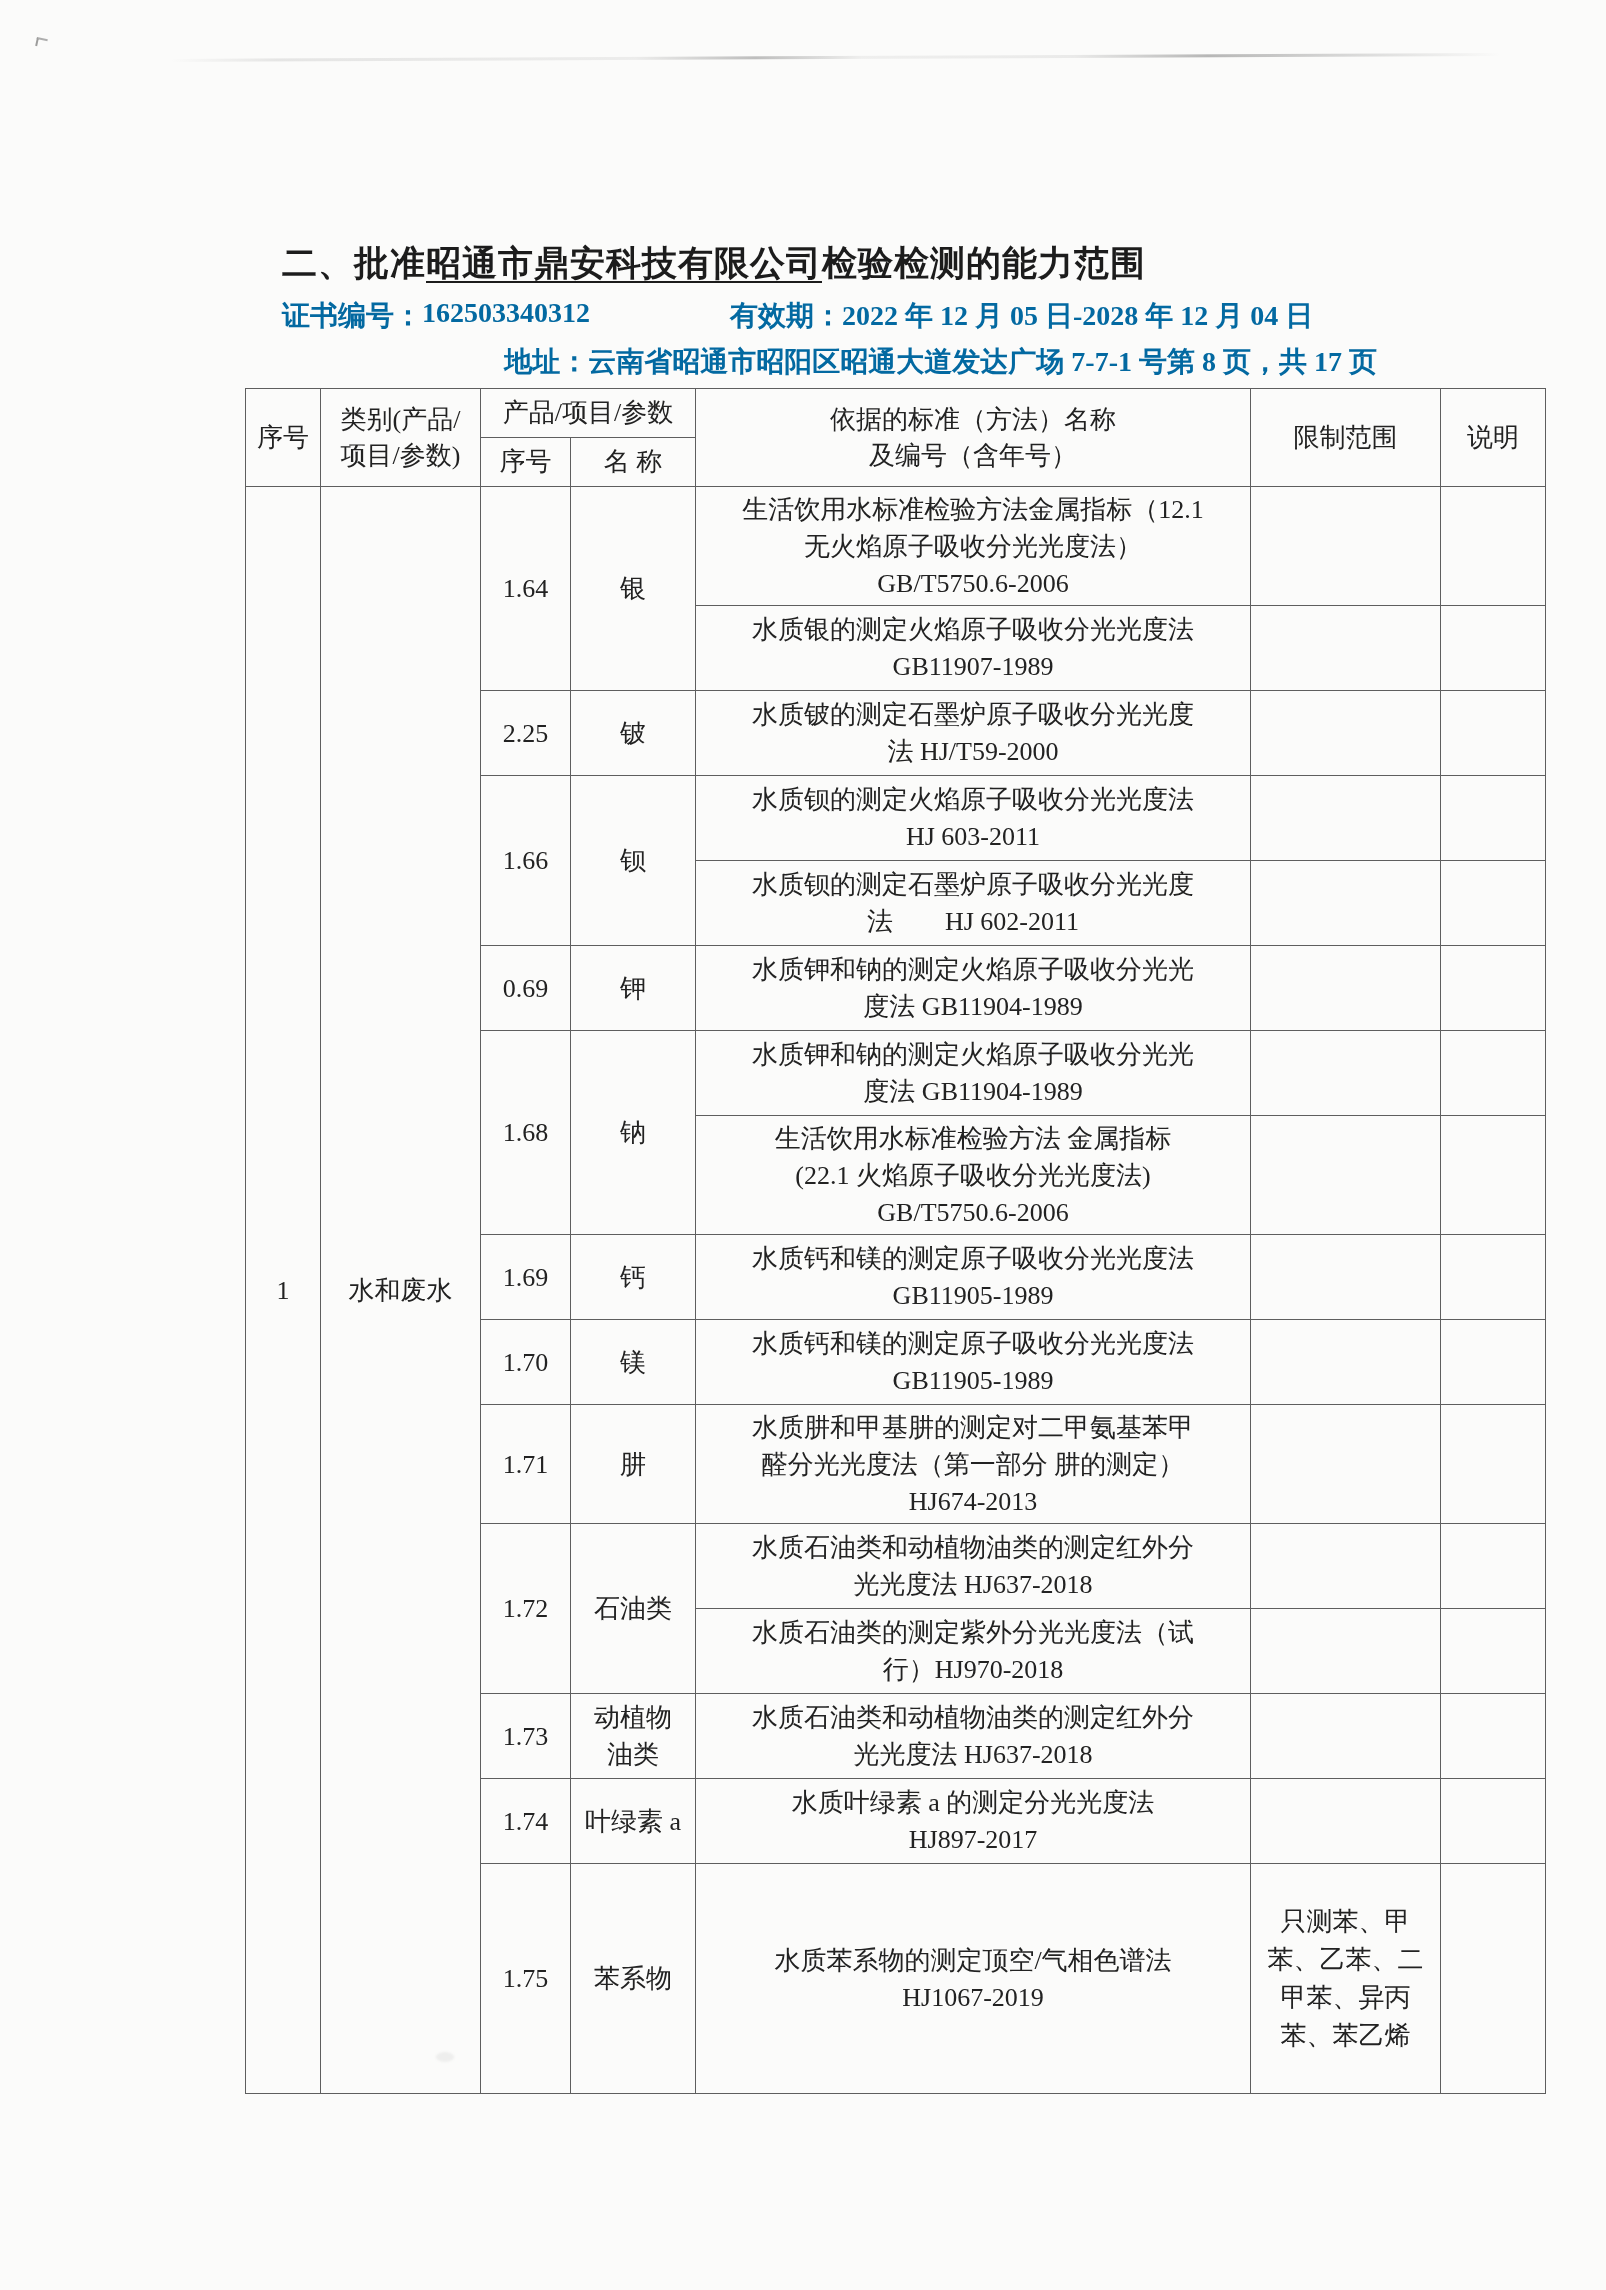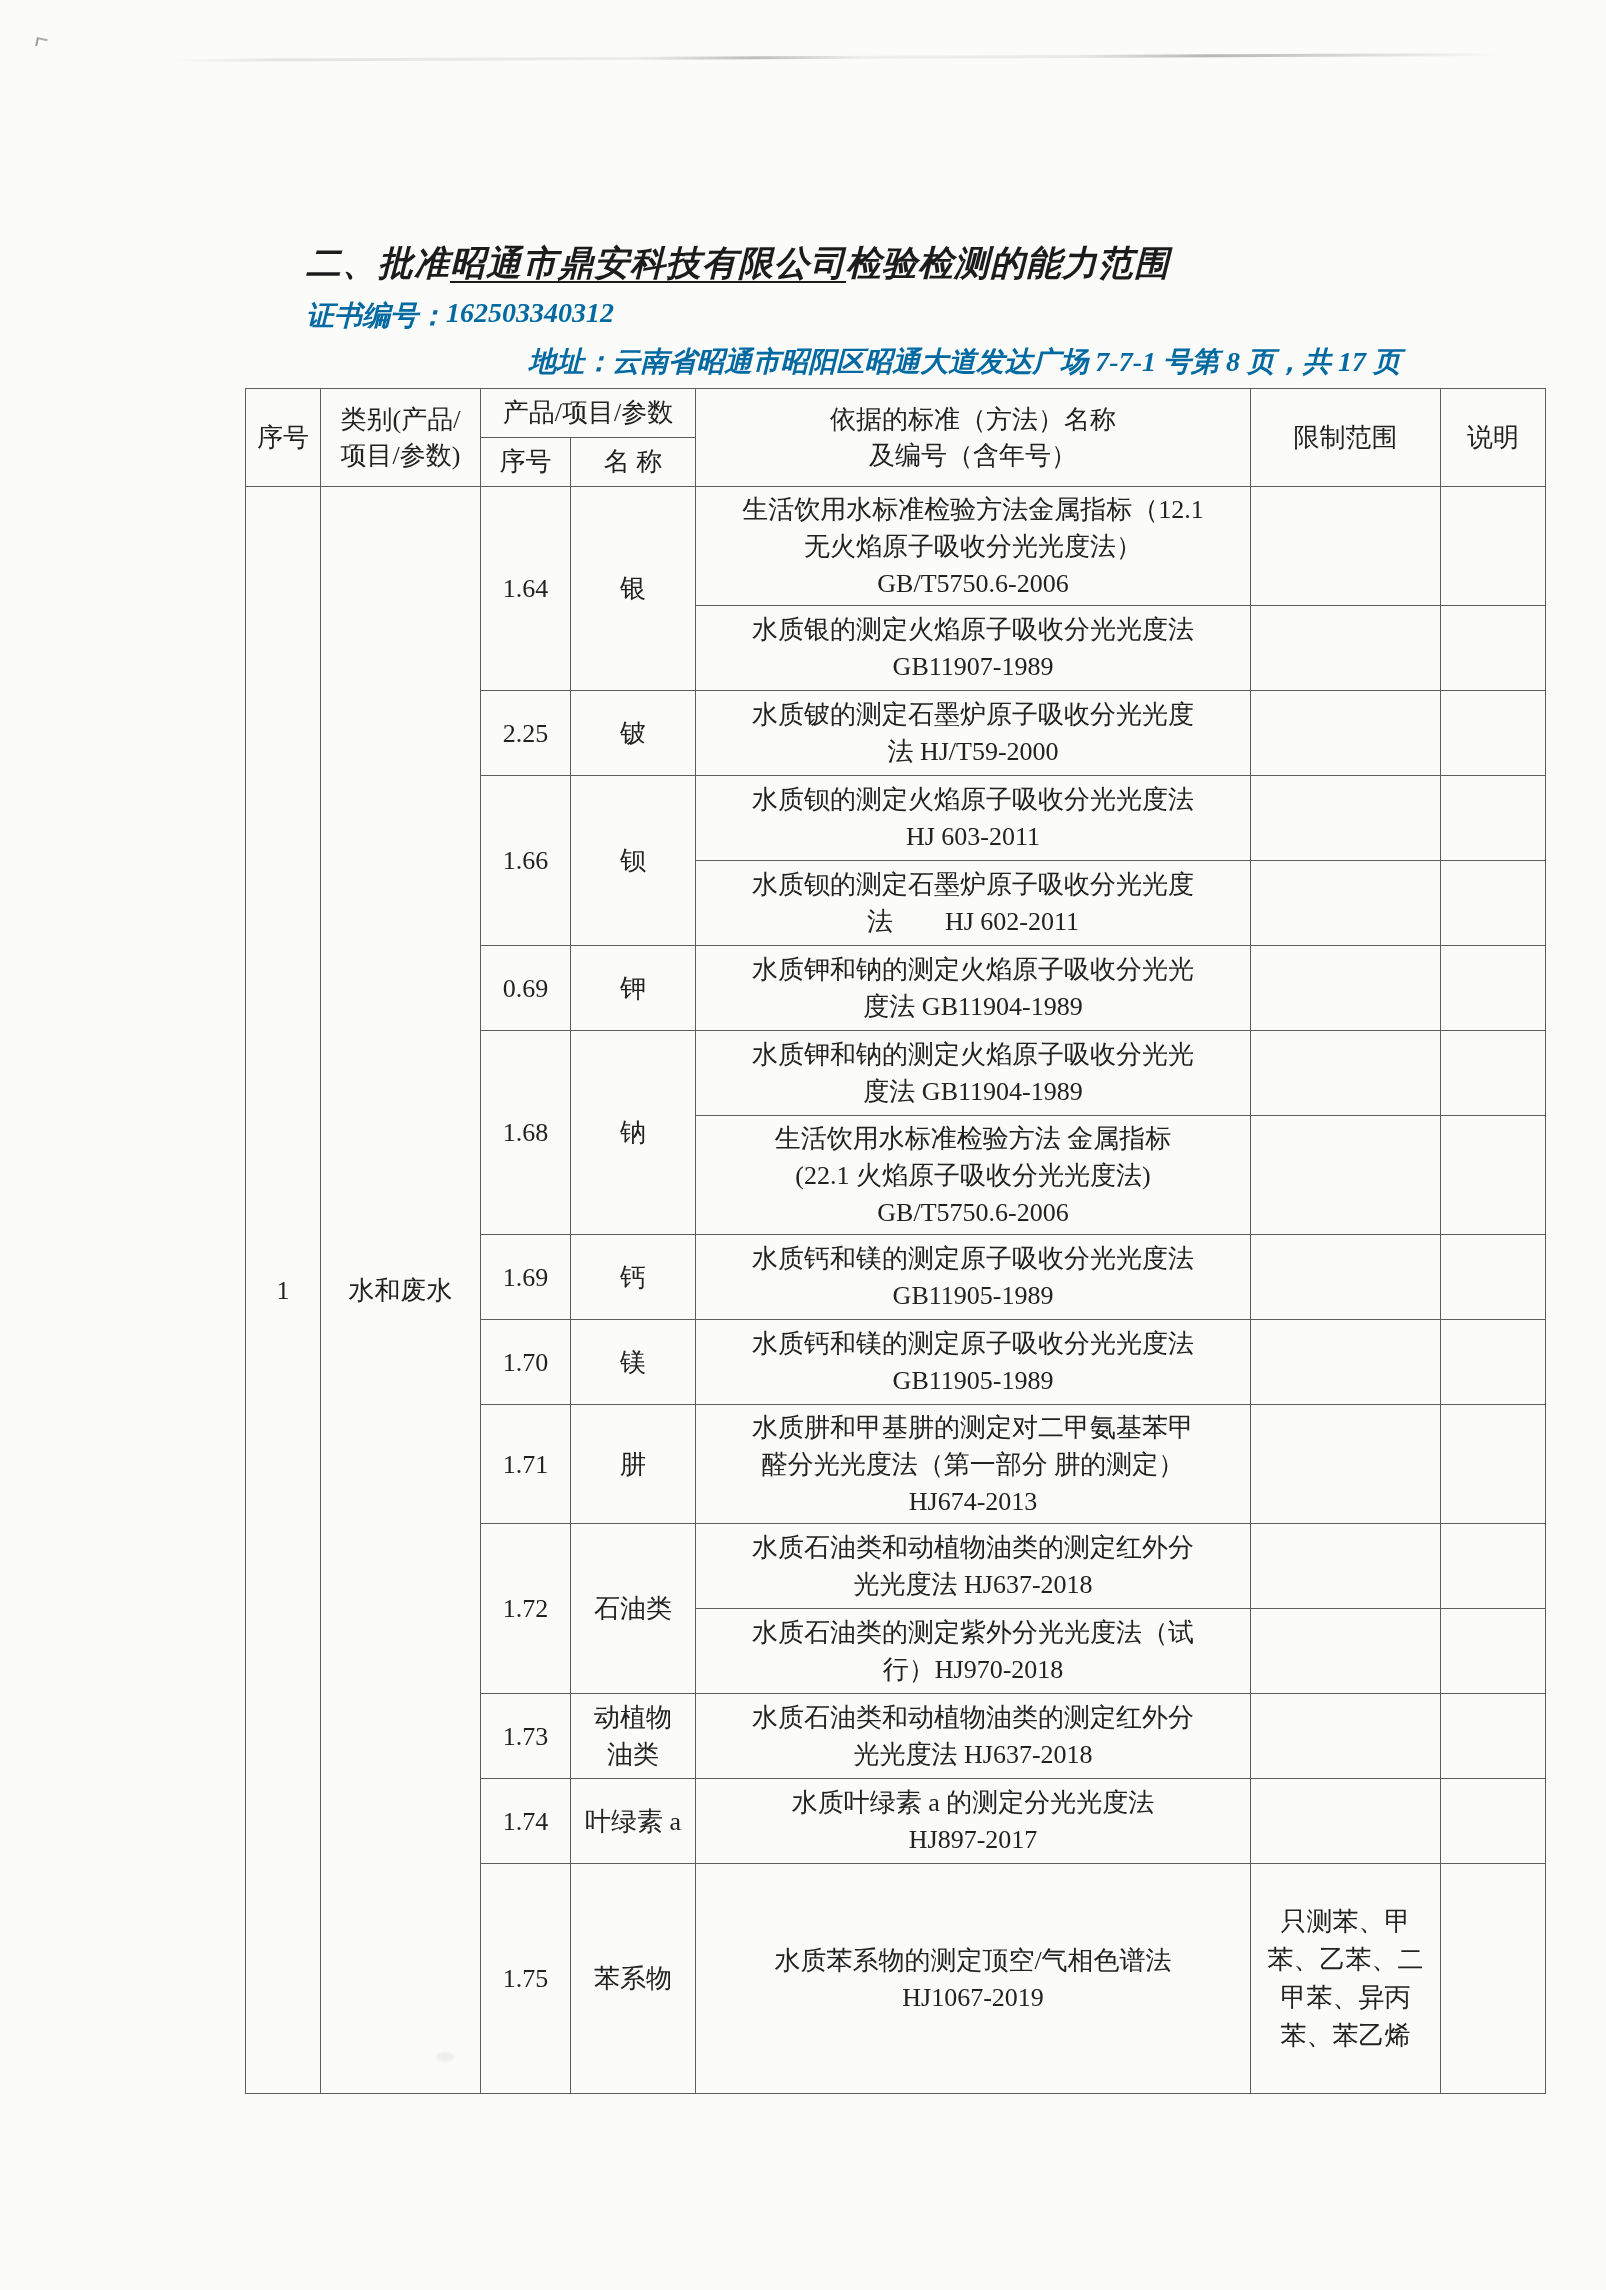--- a/index.html
+++ b/index.html
@@ -31,21 +31,21 @@
     border-left:2px solid rgba(80,80,80,.55);
     border-top:2px solid rgba(80,80,80,.45);
     transform:rotate(12deg);
   }
   .bottom-smudge{
     position:absolute;left:436px;top:2052px;width:18px;height:10px;
     background:rgba(90,90,90,.08);border-radius:50%;
     filter:blur(1px);
   }
   .header-block{
-    position:absolute;left:306px;top:240px;width:1250px;font-style:italic;
+    position:absolute;left:282px;top:240px;width:1250px;
   }
   .doc-title{
     font-size:35px;font-weight:bold;letter-spacing:1px;
     color:#1c1c1c;white-space:nowrap;
   }
   .doc-title .uline{
     text-decoration:underline;
     text-underline-offset:6px;
     text-decoration-thickness:2px;
   }
@@ -84,20 +84,21 @@
 <div class="corner-mark"></div>
 <div class="bottom-smudge"></div>
 
 <div class="header-block">
   <div class="doc-title"><span>二、批准</span><span class="uline">昭通市鼎安科技有限公司</span><span>检验检测的能力范围</span></div>
   <div class="info-line">
     <span class="cert-group">
         <span>证书编号：</span>
         <span>162503340312</span>
       </span>
+    <span><span>有效期：</span><span>2022 年 12 月 05 日-2028 年 12 月 04 日</span></span>
   </div>
   <div class="info-line info-line2">
     <span><span>地址：</span><span>云南省昭通市昭阳区昭通大道发达广场 7-7-1 号</span></span>
     <span class="page-indicator">第 8 页，共 17 页</span>
   </div>
 </div>
 
 <table class="cap">
   <colgroup>
     <col style="width:75px">

